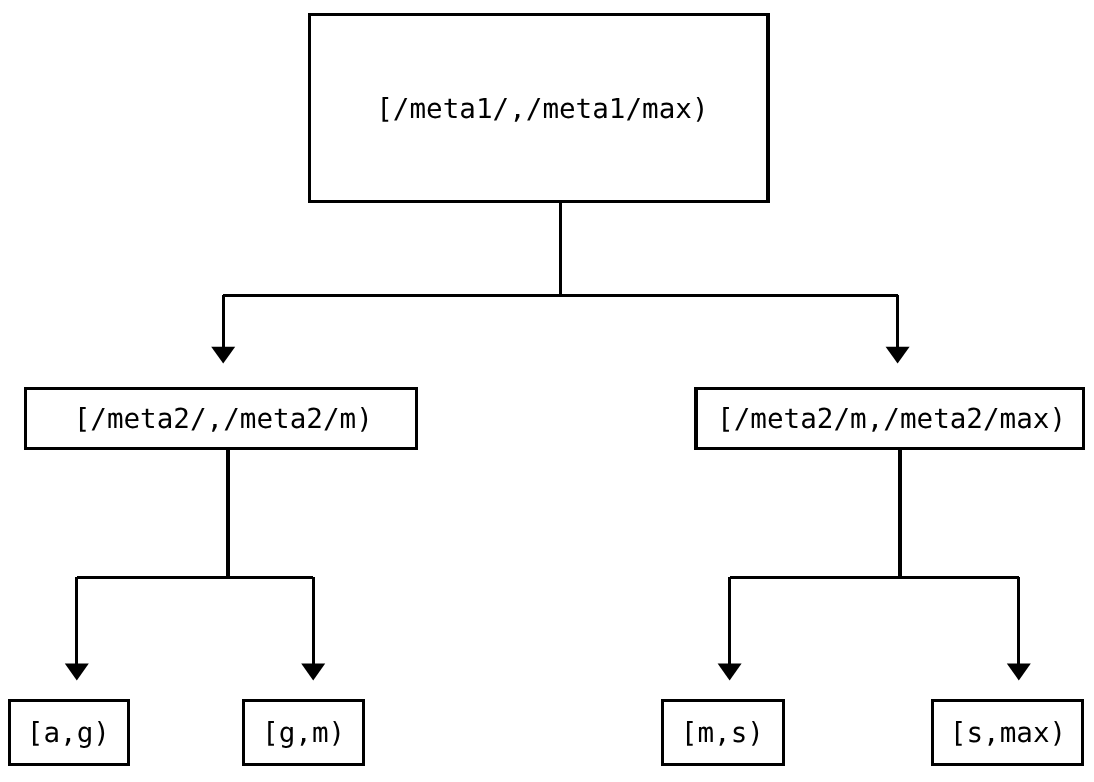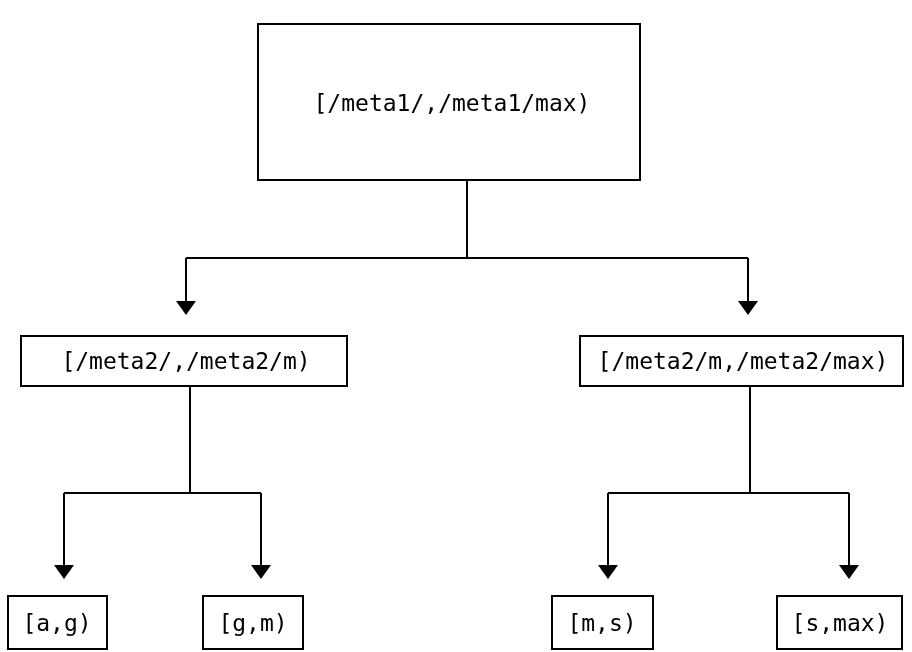--- a/index.html
+++ b/index.html
@@ -12,21 +12,20 @@
     width: 912px;
     height: 652px;
     overflow: hidden;
     font-family: "DejaVu Sans Mono", "Liberation Mono", monospace;
   }
   #diagram-root {
     position: relative;
     width: 912px;
     height: 540px;
     background: #ffffff;
-    margin-top: 12px;
   }
   svg#tree-canvas {
     position: absolute;
     top: 0;
     left: 0;
     width: 912px;
     height: 652px;
     display: block;
   }
   .node-box {

